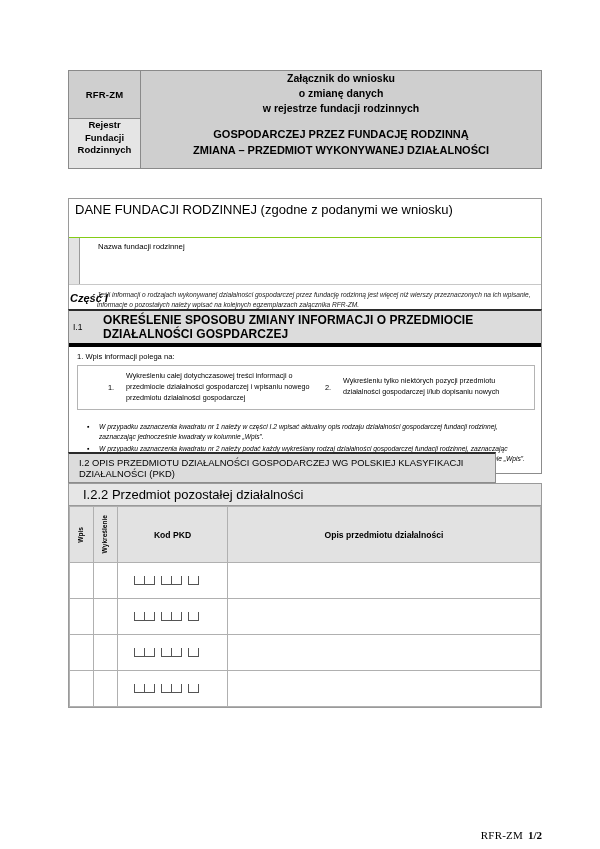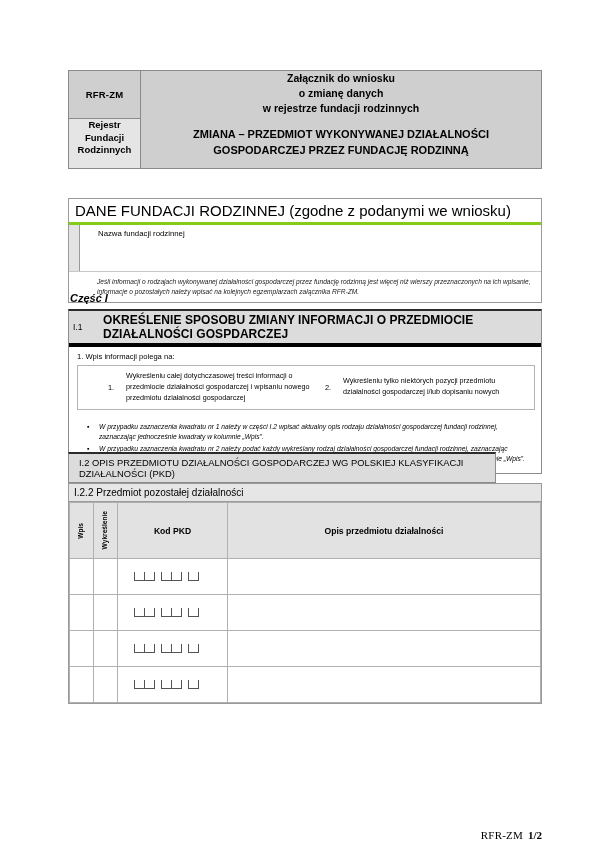--- a/index.html
+++ b/index.html
@@ -102,23 +102,23 @@
   .dane-block {
     position: absolute;
     left: 0;
     top: 198px;
     width: 474px;
     border: 1px solid #9a9a9a;
     box-sizing: border-box;
     background: #ffffff;
   }
   .dane-title {
-    font-size: 15px;
-    padding: 3px 5px 3px 6px;
-    border-bottom: 3px solid #84cc16;
+    font-size: 13px;
+    padding: 3px 5px 20px 6px;
+    border-bottom: 1px solid #84cc16;
   }
   .dane-field-wrap {
     display: flex;
     padding: 0;
   }
   .dane-gutter {
     width: 10px;
     flex: 0 0 10px;
     background: #e3e3e3;
   }
@@ -247,22 +247,22 @@
     position: absolute;
     left: 0;
     top: 483px;
     width: 474px;
     border: 1px solid #9a9a9a;
     box-sizing: border-box;
     background: #ffffff;
   }
   .tbl-sub {
     background: #e6e6e6;
-    font-size: 10px;
-    padding: 3px 5px;
+    font-size: 13px;
+    padding: 3px 14px;
     border-bottom: 1px solid #9a9a9a;
   }
   table.pkd {
     width: 100%;
     border-collapse: collapse;
     table-layout: fixed;
   }
   table.pkd th, table.pkd td {
     border: 1px solid #b0b0b0;
     box-sizing: border-box;
@@ -342,22 +342,22 @@
         </span>
       </div>
     </div>
     <div class="header-right">
       <div class="hr-top">
         <span>Załącznik do wniosku</span>
         <span>o zmianę danych</span>
         <span>w rejestrze fundacji rodzinnych</span>
       </div>
       <div class="hr-bot">
+        <span>GOSPODARCZEJ PRZEZ FUNDACJĘ RODZINNĄ</span>
         <span>ZMIANA – PRZEDMIOT WYKONYWANEJ DZIAŁALNOŚCI</span>
-        <span>GOSPODARCZEJ PRZEZ FUNDACJĘ RODZINNĄ</span>
       </div>
     </div>
   </div>
 
   <div class="dane-block">
     <div class="dane-title">DANE FUNDACJI RODZINNEJ (zgodne z podanymi we wniosku)</div>
     <div class="dane-field-wrap">
       <div class="dane-gutter"></div>
       <div class="dane-field">Nazwa fundacji rodzinnej</div>
     </div>

